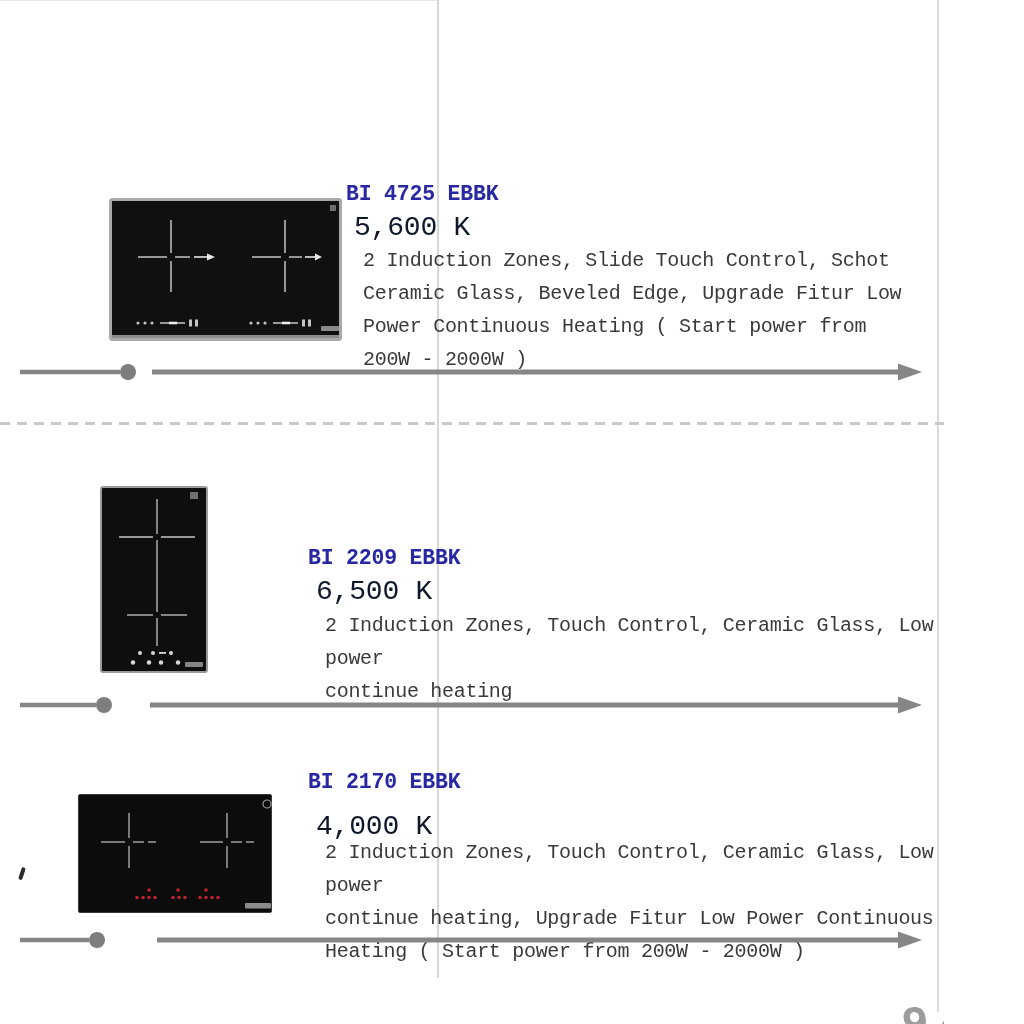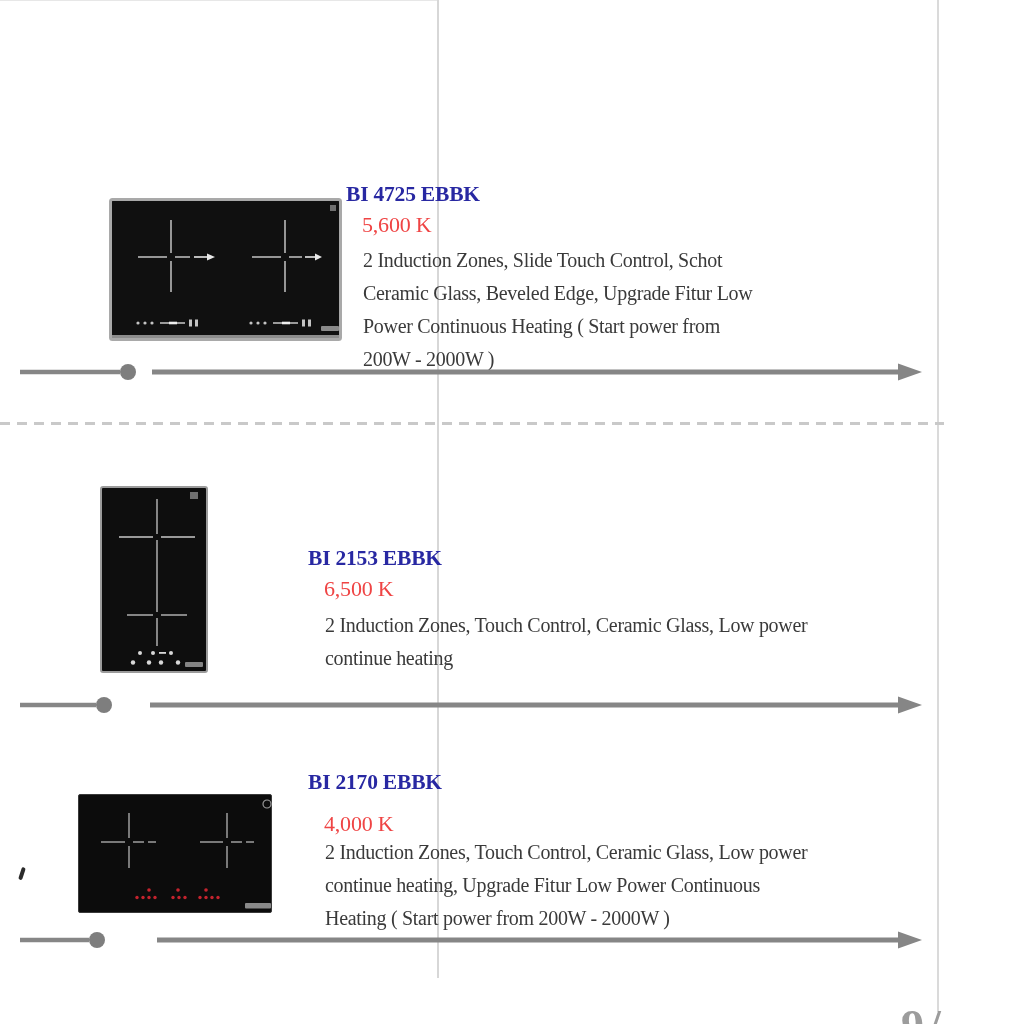--- a/index.html
+++ b/index.html
@@ -1,33 +1,33 @@
 <!DOCTYPE html>
 <html><head>
 <meta charset="utf-8">
 <style>
   html,body{margin:0;padding:0;background:#ffffff;}
   .page{
     position:relative;width:944px;height:1024px;background:#ffffff;
-    overflow:hidden;font-family:Liberation Serif, serif;
+    overflow:hidden;font-family:Liberation Mono, monospace;
   }
   
   .vline{position:absolute;top:0;width:2px;background:#d7d7d7;}
   .vline-1{left:437px;height:978px;}
   .vline-2{left:937px;height:1012px;background:#dadada;}
   .top-hairline{position:absolute;top:0;left:0;width:438px;height:1px;background:#e7e7e7;}
   
   .dashed-divider{
     position:absolute;left:0;top:422px;width:1024px;height:3px;
     background:repeating-linear-gradient(90deg,#c9c9c9 0 10px,transparent 10px 17px);
   }
   
   .pblock{position:absolute;width:640px;}
   .pblock .model{font-size:21.5px;font-weight:bold;color:#2828a2;letter-spacing:-0.2px;margin:0;}
-  .pblock .kelvin{font-size:22px;color:#ef4444;letter-spacing:-0.2px;position:absolute;left:16px;}
+  .pblock .kelvin{font-size:28px;color:#0f172a;letter-spacing:-0.2px;position:absolute;left:8px;}
   .pblock .desc{
     font-size:20px;color:#3a3a3a;line-height:33px;letter-spacing:-0.3px;
     white-space:pre-line;position:absolute;left:17px;width:640px;
   }
   .pblock-1{left:346px;top:182px;}
   .pblock-1 .kelvin{top:30px;}
   .pblock-1 .desc{top:62px;}
   .pblock-2{left:308px;top:546px;}
   .pblock-2 .kelvin{top:30px;}
   .pblock-2 .desc{top:63px;}
@@ -144,21 +144,21 @@
       <circle cx="33" cy="176.5" r="2.2"></circle>
         <circle cx="49" cy="176.5" r="2.2"></circle>
       <circle cx="61" cy="176.5" r="2.2"></circle>
         <circle cx="78" cy="176.5" r="2.2"></circle>
     </g>
     <rect x="85" y="176" width="18" height="5" rx="1" fill="#848484"></rect>
     <rect x="90" y="6" width="8" height="7" fill="#707070"></rect>
   </svg>
 
   <div class="pblock pblock-2">
-    <h3 class="model">BI 2153 EBBK</h3>
+    <h3 class="model">BI 2209 EBBK</h3>
     <div class="kelvin">6,500 K</div>
     <div class="desc">2 Induction Zones, Touch Control, Ceramic Glass, Low power
 continue heating</div>
   </div>
 
   <svg class="arrow arrow-2" width="940" height="26" viewBox="0 0 940 26" xmlns="http://www.w3.org/2000/svg">
     <line x1="20" y1="13" x2="96" y2="13" stroke="#868686" stroke-width="4.5"></line>
     <circle cx="104" cy="13" r="8" fill="#7e7e7e"></circle>
     <line x1="150" y1="13" x2="900" y2="13" stroke="#868686" stroke-width="5"></line>
     <polygon points="898,4.5 922,13 898,21.5" fill="#868686"></polygon>

